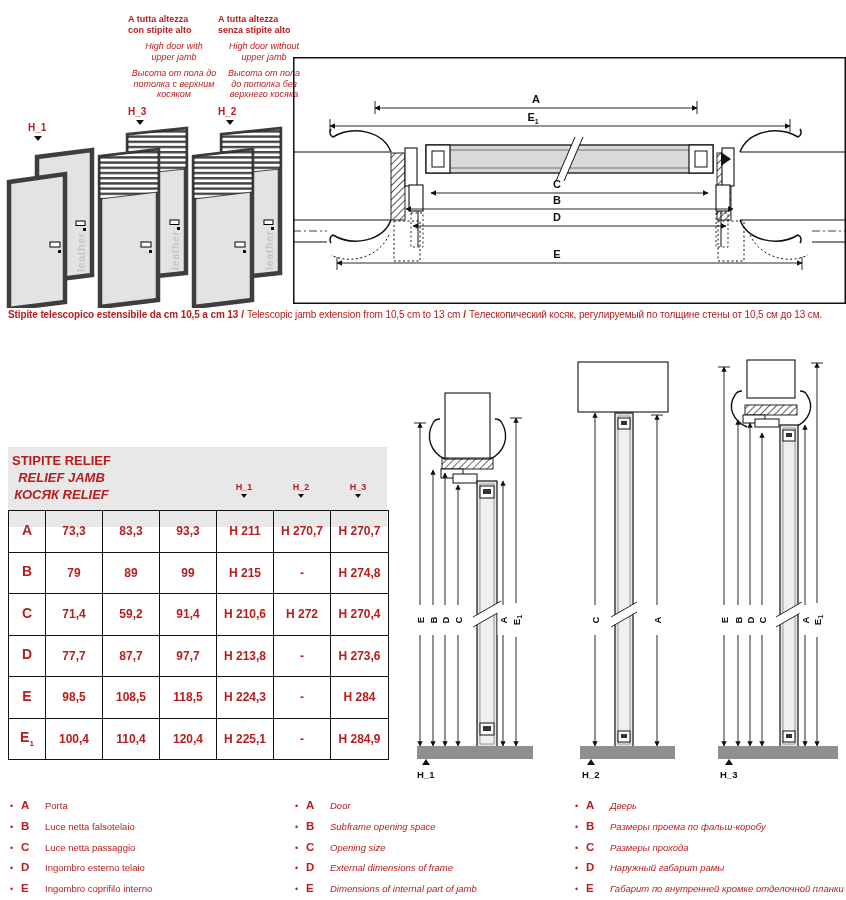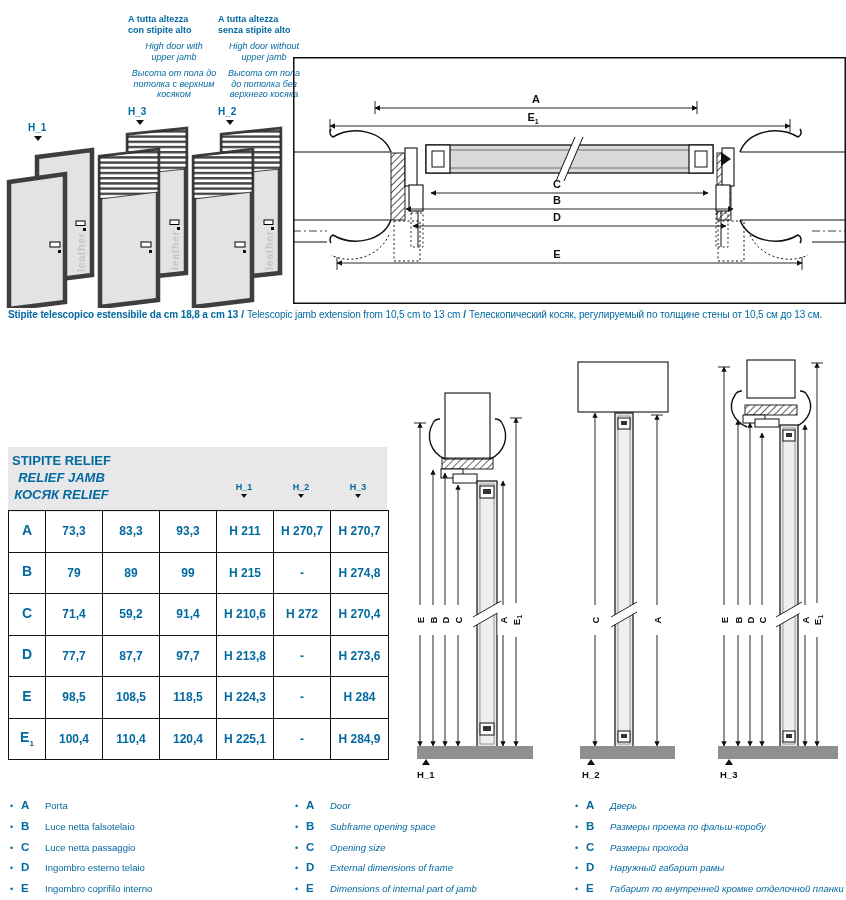--- a/index.html
+++ b/index.html
@@ -1,35 +1,35 @@
 <!DOCTYPE html>
 <html><head>
 <meta charset="utf-8">
 <style>
   html,body{margin:0;padding:0;background:#fff;}
   .page{position:relative;width:846px;height:900px;background:#fff;overflow:hidden;
-        font-family:"Liberation Sans","DejaVu Sans",sans-serif;color:#0369a1;}
+        font-family:"Liberation Sans","DejaVu Sans",sans-serif;color:#b91c1c;}
   .abs{position:absolute;}
   
   .tcol{position:absolute;width:92px;font-size:9px;line-height:10.5px;}
   .tcol .it{font-weight:bold;}
   .tcol .en,.tcol .ru{font-style:italic;text-align:center;}
   .tcol .gap{height:6px;}
   .hmark{font-weight:bold;font-size:10px;margin-top:7px;}
   .tri-down{width:0;height:0;border-left:4px solid transparent;border-right:4px solid transparent;
             border-top:5px solid #111;margin-top:3px;margin-left:8px;}
   .h1lab{position:absolute;left:28px;top:122px;font-weight:bold;font-size:10px;}
   .h1lab .tri-down{margin-left:6px;}
   
   .caption{position:absolute;left:8px;top:309px;width:838px;font-size:10px;white-space:nowrap;letter-spacing:-0.12px;}
   .caption .b{font-weight:bold;}
   .caption .i{}
   .caption .sep{margin:0 3px;font-weight:bold;}
   
-  .thead{position:absolute;left:8px;top:447px;width:379px;height:65px;background:#e8e8e8;}
+  .thead{position:absolute;left:8px;top:447px;width:379px;height:80px;background:#e8e8e8;}
   .thead .titles{position:absolute;left:4px;top:5px;font-size:13px;font-weight:bold;line-height:17px;}
   .thead .titles .tit2,.thead .titles .tit3{font-style:italic;text-align:center;}
   .hcol{position:absolute;top:35px;width:44px;text-align:center;font-size:9px;font-weight:bold;}
   .hcol .tri-down{margin:2px auto 0 auto;border-left-width:3.5px;border-right-width:3.5px;border-top-width:4.5px;}
   
   table.dims{position:absolute;left:8px;top:510px;width:380px;height:250px;border-collapse:collapse;table-layout:fixed;}
   table.dims td{border:1.5px solid #111;text-align:center;vertical-align:middle;
                 font-weight:bold;font-size:12px;padding:0;}
   table.dims td.rl{font-size:14px;}
   sub.small{font-size:8px;}
@@ -205,21 +205,21 @@
       <text class="dlab" x="243" y="46">A</text>
       <text class="dlab" x="240" y="64"><tspan>E</tspan><tspan class="dsub" dy="2.5">1</tspan></text>
       <text class="dlab" x="264" y="131">C</text>
       <text class="dlab" x="264" y="147">B</text>
       <text class="dlab" x="264" y="164">D</text>
       <text class="dlab" x="264" y="201">E</text>
     </g>
   </svg>
 
   <div class="caption">
-    <span class="b">Stipite telescopico estensibile da cm 18,8 a cm 13</span><span class="sep">/</span><span class="i">Telescopic jamb extension from 10,5 cm to 13 cm</span><span class="sep">/</span><span class="i">Телескопический косяк, регулируемый по толщине стены от 10,5 см до 13 см.</span>
+    <span class="b">Stipite telescopico estensibile da cm 10,5 a cm 13</span><span class="sep">/</span><span class="i">Telescopic jamb extension from 10,5 cm to 13 cm</span><span class="sep">/</span><span class="i">Телескопический косяк, регулируемый по толщине стены от 10,5 см до 13 см.</span>
   </div>
 
   <div class="thead">
     <div class="titles">
       <div class="tit1">STIPITE RELIEF</div>
       <div class="tit2">RELIEF JAMB</div>
       <div class="tit3">КОСЯК RELIEF</div>
     </div>
     <div class="hcol" style="left:214px;">
       <span>H_1</span>

